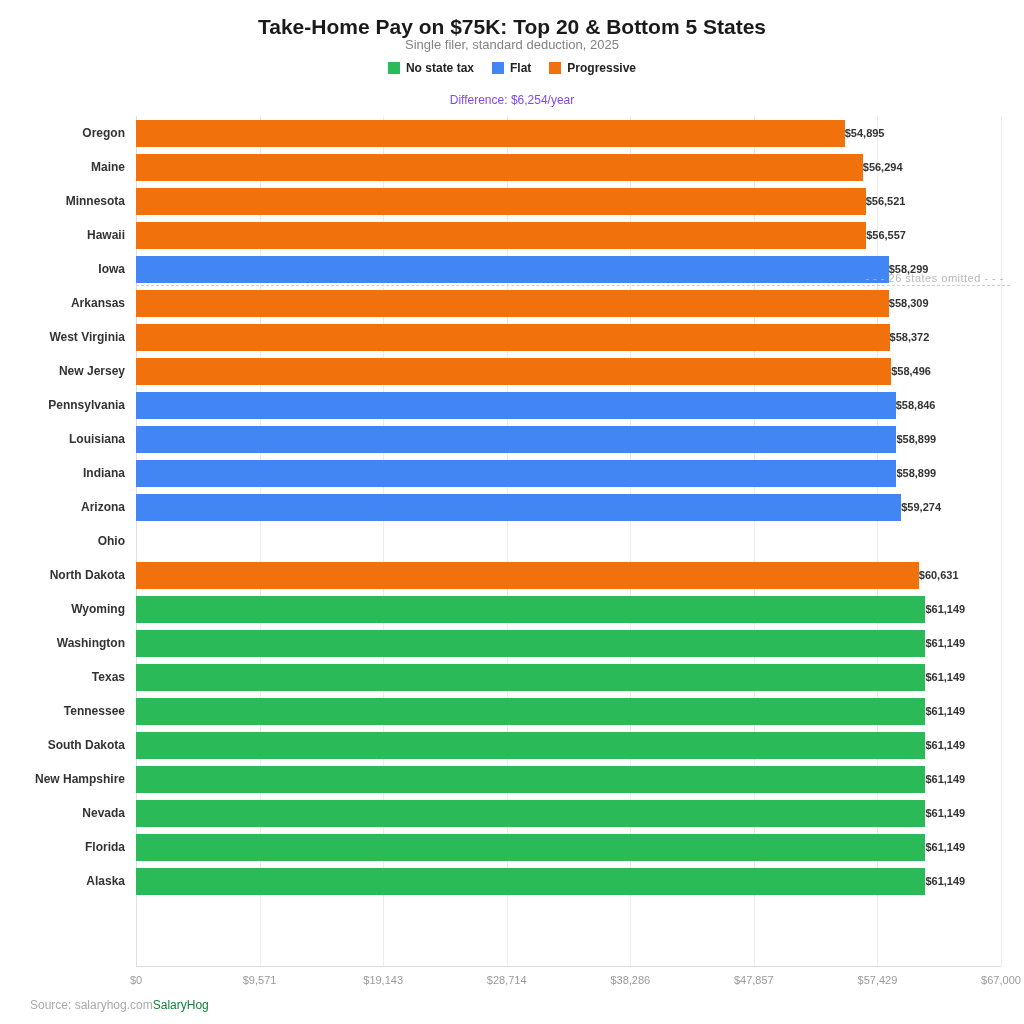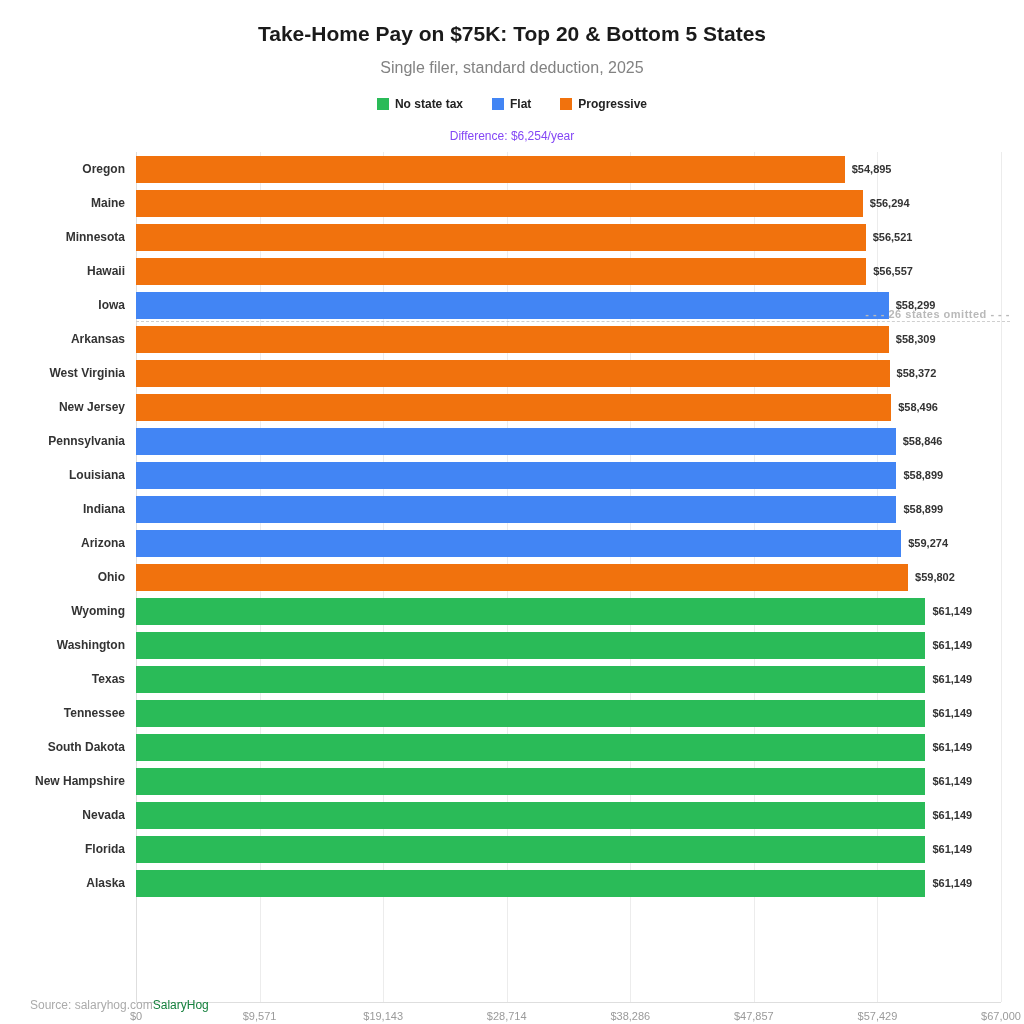--- a/index.html
+++ b/index.html
@@ -1,44 +1,44 @@
 <!DOCTYPE html>
 <html><head>
 <meta charset="utf-8">
 <style>
   html,body{margin:0;padding:0;}
   body{
     width:1024px;height:1024px;background:#ffffff;overflow:hidden;position:relative;
     font-family:"Liberation Sans","DejaVu Sans",sans-serif;
     -webkit-font-smoothing:antialiased;
   }
-  .header{padding-top:22px;text-align:center;}
+  .header{padding-top:15px;text-align:center;}
   .chart-title{font-size:21px;font-weight:700;color:#1a1a1a;line-height:23px;}
-  .chart-subtitle{margin-top:16px;font-size:16px;color:#828282;line-height:14px;}
-  .legend{margin-top:22px;display:flex;justify-content:center;align-items:center;gap:29px;height:14px;}
+  .chart-subtitle{margin-top:0;font-size:13px;color:#828282;line-height:14px;}
+  .legend{margin-top:9px;display:flex;justify-content:center;align-items:center;gap:18px;height:14px;}
   .legend-item{display:flex;align-items:center;gap:6px;}
   .legend-swatch{width:12px;height:12px;display:inline-block;}
   .legend-label{font-size:12px;font-weight:700;color:#222;}
   .difference-note{margin-top:7px;font-size:12px;line-height:14px;}
 
   .chart-wrap{position:relative;margin-top:9px;height:850px;}
   .grid-layer{position:absolute;left:136px;right:23px;top:0;height:850px;border-bottom:1px solid #dedede;}
   .gridline{position:absolute;top:0;bottom:0;width:1px;background:#ececec;}
   .gridline.zero{background:#dedede;}
   .rows{position:relative;height:850px;}
   .chart-row{display:flex;align-items:center;height:34px;}
   .row-label{width:136px;box-sizing:border-box;padding-right:11px;text-align:right;
     font-size:12px;font-weight:700;color:#333;white-space:nowrap;flex:none;}
   .row-track{flex:1;margin-right:23px;height:27px;display:flex;align-items:center;position:relative;}
   .bar{height:27px;flex:none;}
-  .bar-value{margin-left:7px;font-size:11px;font-weight:700;color:#333;white-space:nowrap;}
+  .bar-value{font-size:11px;font-weight:700;color:#333;white-space:nowrap;}
 
   .separator{position:absolute;left:136px;right:14px;height:0;border-bottom:1px dashed #cfcfcf;}
-  .separator-note{position:absolute;right:0;bottom:1px;font-size:11px;color:#b9b9b9;
-    letter-spacing:0.5px;white-space:nowrap;font-weight:bold;}
+  .separator-note{position:absolute;right:6px;bottom:1px;font-size:11px;color:#b9b9b9;
+    letter-spacing:0.5px;white-space:nowrap;}
 
   .x-axis{position:relative;margin-left:136px;margin-right:23px;height:30px;}
   .x-tick{position:absolute;top:8px;transform:translateX(-50%);font-size:11px;color:#9a9a9a;white-space:nowrap;}
 
   .footer{position:absolute;left:30px;right:30px;bottom:12px;display:flex;justify-content:flex-start;align-items:center;}
   .footer-source{font-size:12px;color:#ababab;}
   .footer-brand{font-size:12px;color:#15803d;}
 </style>
 </head>
 <body>
@@ -154,23 +154,26 @@
       </div>
       <div class="chart-row">
         <div class="row-label">Arizona</div>
         <div class="row-track">
           <div class="bar" style="width: 88.4687%; background: rgb(66, 133, 244);"></div>
           <span class="bar-value">$59,274</span>
         </div>
       </div>
       <div class="chart-row">
         <div class="row-label">Ohio</div>
-        <div class="row-track">
-          <div class="bar" style="width: 89.2567%; background: rgb(241, 114, 13);"></div>
-          <span class="bar-value">$59,802</span>
+      </div>
+      <div class="chart-row">
+        <div class="row-label">North Dakota</div>
+        <div class="row-track">
+          <div class="bar" style="width: 90.494%; background: rgb(241, 114, 13);"></div>
+          <span class="bar-value">$60,631</span>
         </div>
       </div>
       <div class="chart-row">
         <div class="row-label">Wyoming</div>
         <div class="row-track">
           <div class="bar" style="width: 91.2672%; background: rgb(42, 187, 88);"></div>
           <span class="bar-value">$61,149</span>
         </div>
       </div>
       <div class="chart-row">

